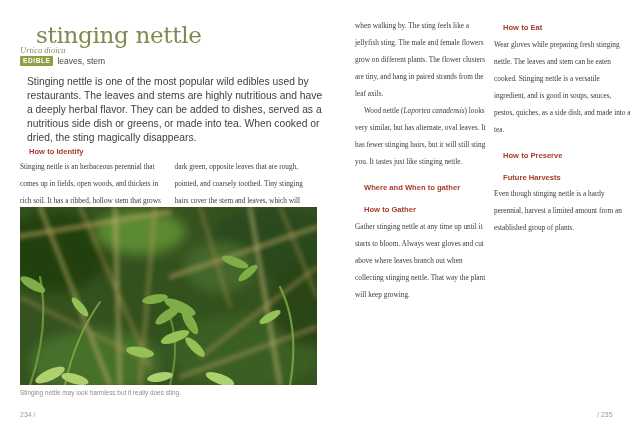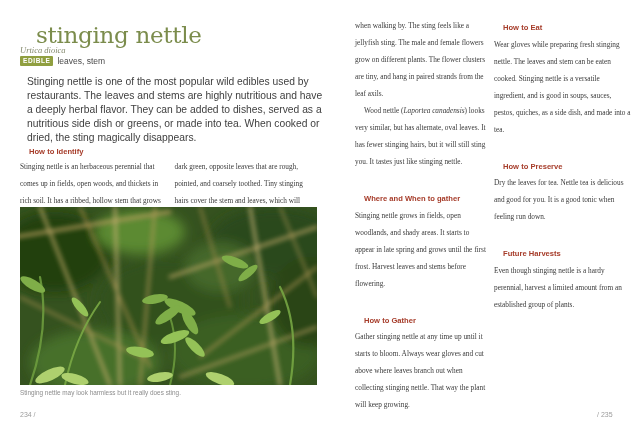--- a/index.html
+++ b/index.html
@@ -37,21 +37,21 @@
   .folio{position:absolute;font-size:7px;color:#9b9b9b;}
   #folio-left{left:20px;top:411px;}
   #folio-right{left:267px;top:411px;}
 
   
   .col{position:absolute;top:17px;}
   #r-col1{left:25px;width:133px;}
   #r-col2{left:164px;width:137px;}
   .col .bodytext{margin:0 0 0 0;}
   .col .indent{text-indent:9px;}
-  .col .sec{margin-top:24px;margin-bottom:3.5px;}
+  .col .sec{margin-top:13px;margin-bottom:3.5px;}
   .col .sec.first{margin-top:6px;}
   .it{font-style:italic;}
 </style>
 </head>
 <body>
 
 <div>
 
   <section class="page" id="left-page">
     <h1 class="title">stinging nettle</h1>
@@ -143,32 +143,30 @@
     <div class="folio" id="folio-left">234 /</div>
   </section>
 
   <section class="page" id="right-page">
 
     <div class="col" id="r-col1">
       <p class="bodytext">when walking by. The sting feels like a jellyfish sting. The male and female flowers grow on different plants. The flower clusters are tiny, and hang in paired strands from the leaf axils.</p>
       <p class="bodytext indent"><span>Wood nettle (</span><span class="it">Laportea canadensis</span><span>) looks very similar, but has alternate, oval leaves. It has fewer stinging hairs, but it will still sting you. It tastes just like stinging nettle.</span></p>
 
       <h3 class="sec">Where and When to gather</h3>
-      <p class="bodytext">Stinging nettle grows in fields, open woodlands, and shady areas. It starts to appear in late spring and grows until the first frost. Harvest leaves and stems before flowering.</p>
 
       <h3 class="sec">How to Gather</h3>
       <p class="bodytext">Gather stinging nettle at any time up until it starts to bloom. Always wear gloves and cut above where leaves branch out when collecting stinging nettle. That way the plant will keep growing.</p>
     </div>
 
     <div class="col" id="r-col2">
       <h3 class="sec first">How to Eat</h3>
       <p class="bodytext">Wear gloves while preparing fresh stinging nettle. The leaves and stem can be eaten cooked. Stinging nettle is a versatile ingredient, and is good in soups, sauces, pestos, quiches, as a side dish, and made into a tea.</p>
 
       <h3 class="sec">How to Preserve</h3>
-      <p class="bodytext">Dry the leaves for tea. Nettle tea is delicious and good for you. It is a good tonic when feeling run down.</p>
 
       <h3 class="sec">Future Harvests</h3>
       <p class="bodytext">Even though stinging nettle is a hardy perennial, harvest a limited amount from an established group of plants.</p>
     </div>
 
     <div class="folio" id="folio-right">/ 235</div>
   </section>
 
 </div>
 

